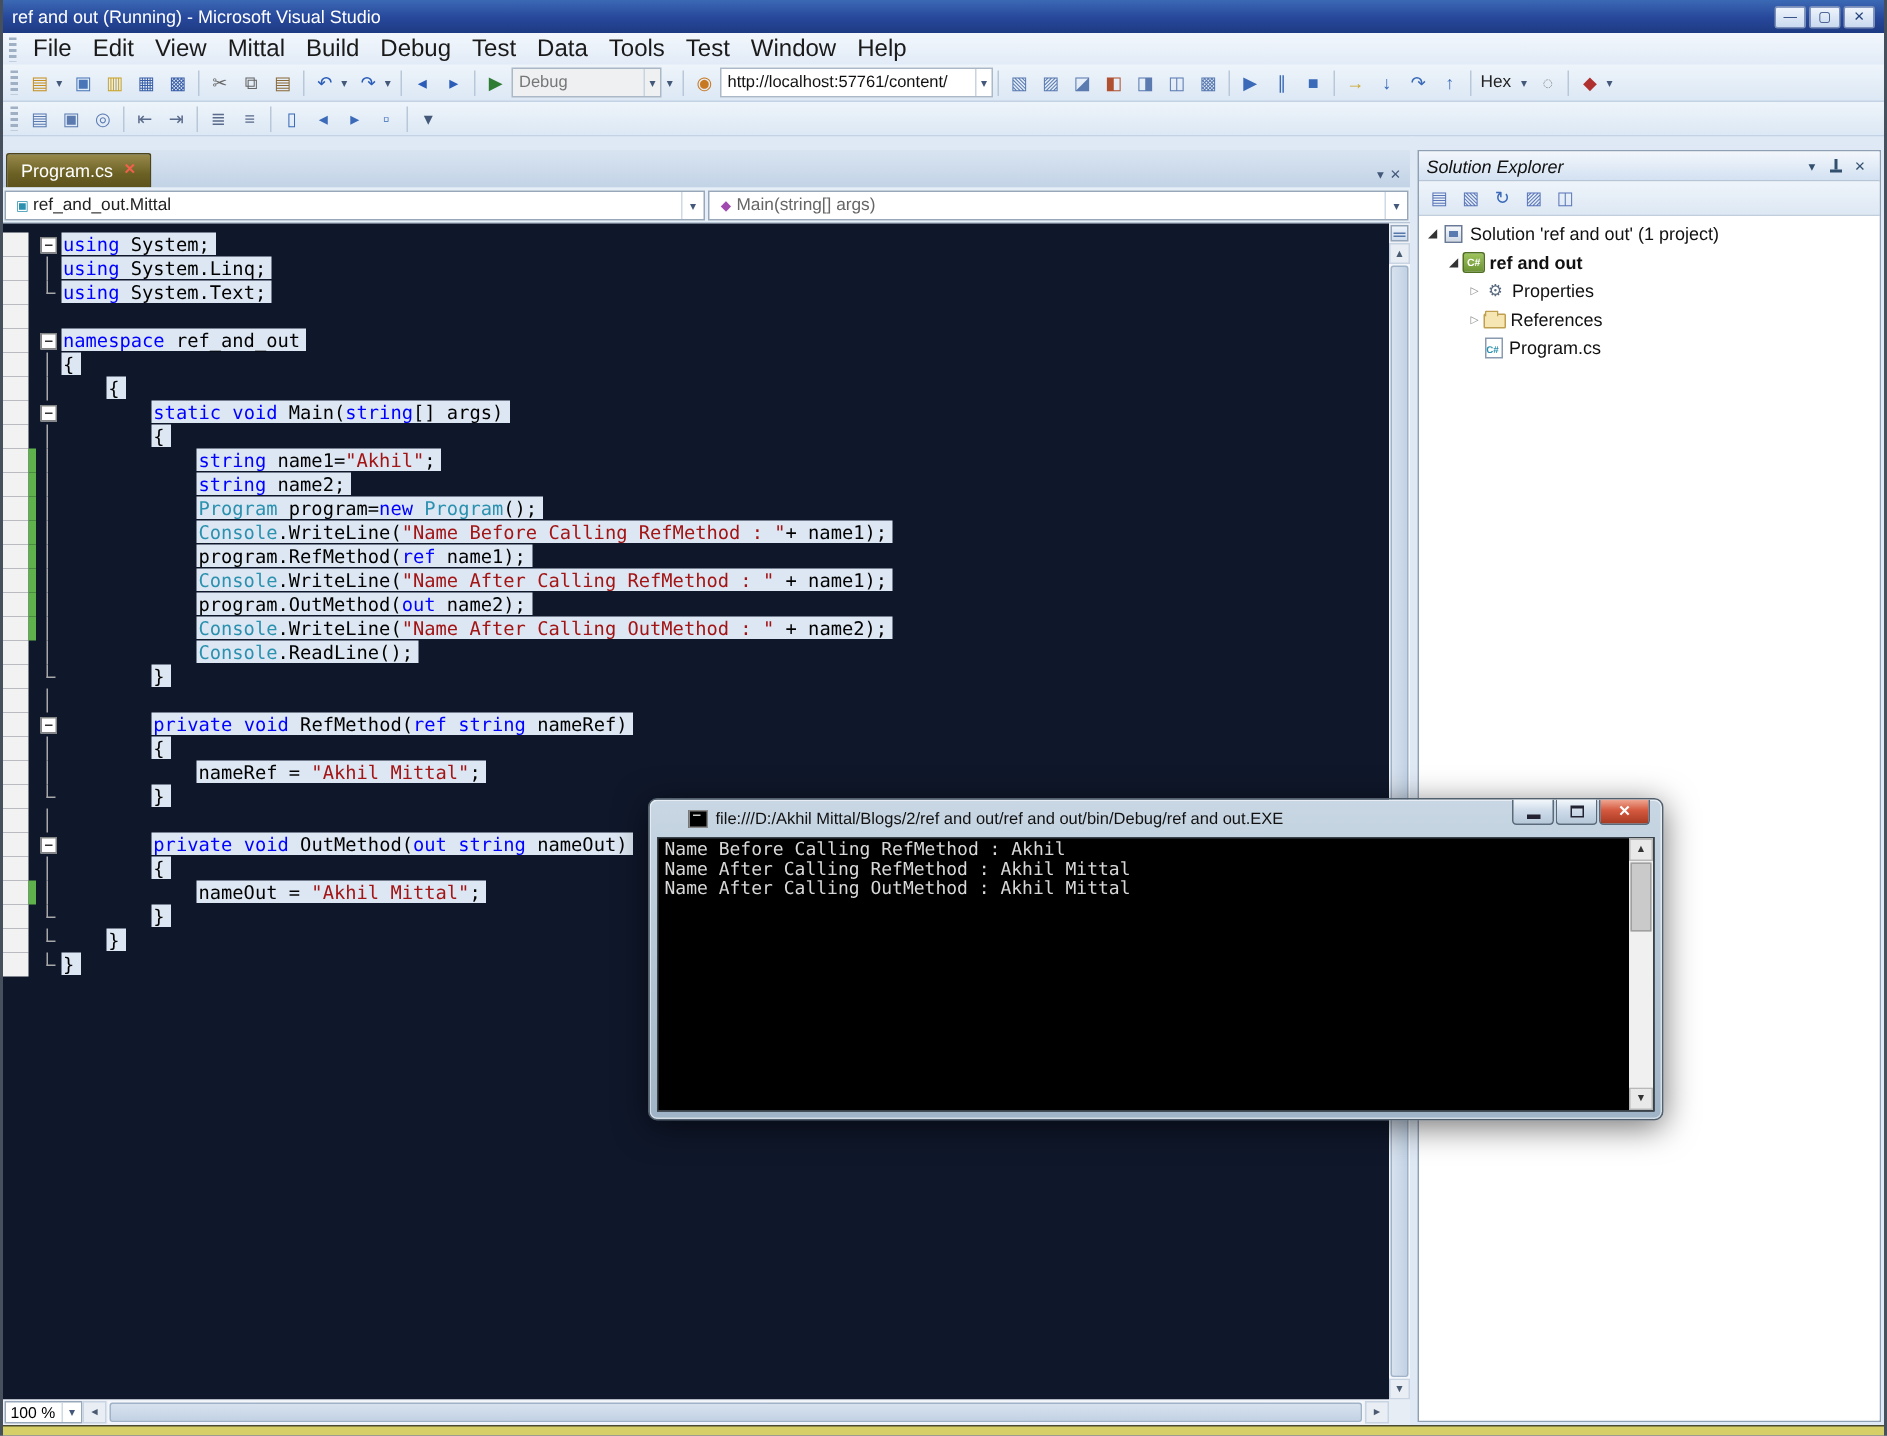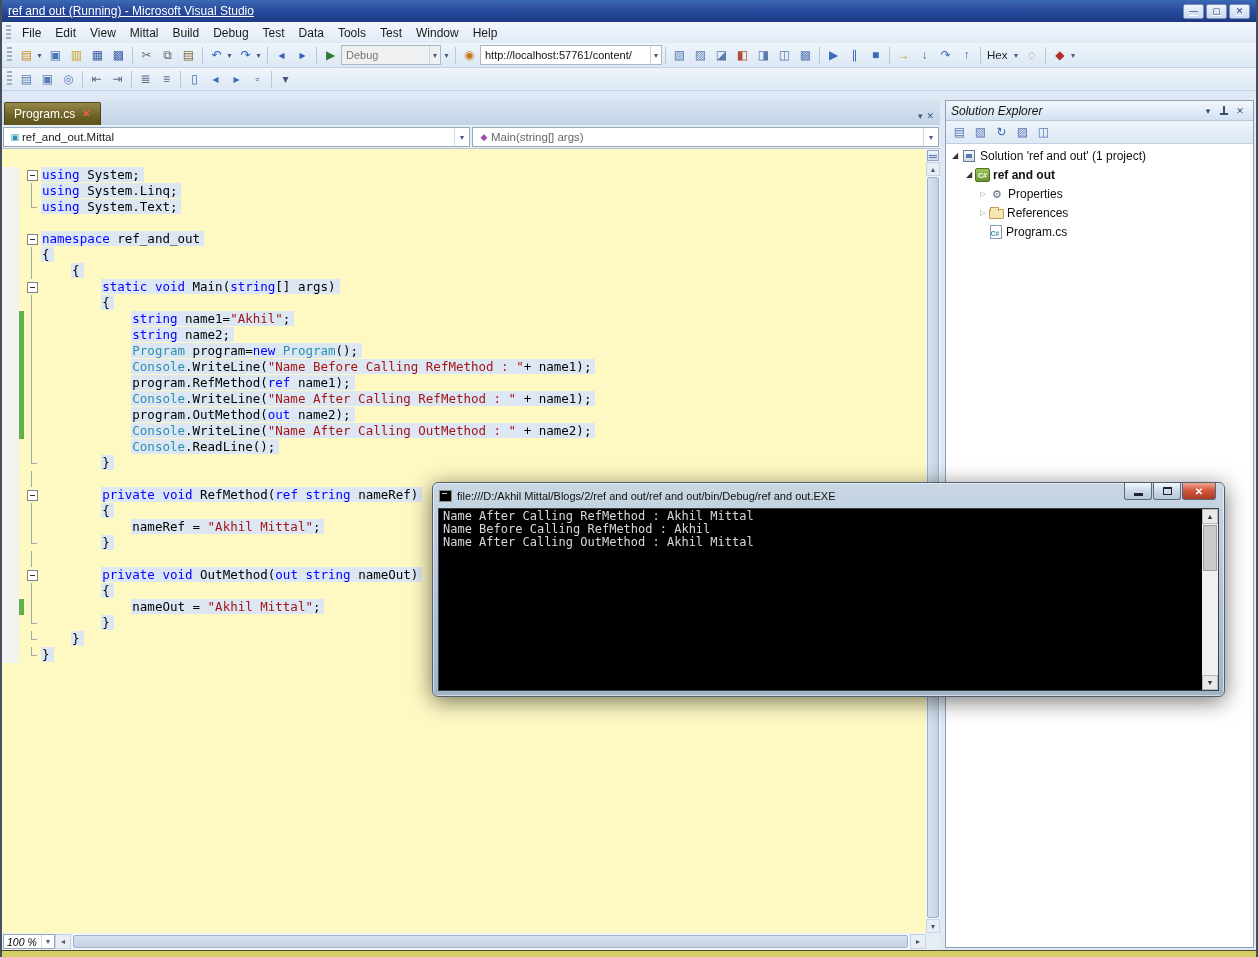--- a/index.html
+++ b/index.html
@@ -4,31 +4,31 @@
 <style>
   * { box-sizing: border-box; margin: 0; padding: 0; }
   body { background:#555; font-family:"Liberation Sans", sans-serif; }
 
   .vs-window { position:relative; width:1258px; height:957px; overflow:hidden;
     background:#dfe9f5; border-left:2px solid #46505c; border-right:2px solid #46505c; }
 
   
   .titlebar { position:absolute; top:0; left:0; right:0; height:22px;
     background:linear-gradient(180deg,#3b69b4 0%, #27479a 55%, #1d3a82 100%);
-    display:flex; align-items:center; color:#fff; font-size:12px; padding:0 6px;text-decoration:underline; }
+    display:flex; align-items:center; color:#fff; font-size:12px; padding:0 6px; }
   .titlebar-text { flex:1; white-space:nowrap; overflow:hidden; }
   .win-buttons { display:flex; gap:2px; }
   .win-btn { width:21px; height:15px; border:1px solid #7a8eb8; border-radius:2px;
     background:linear-gradient(#eef4fc,#c9d9ef); color:#24407a; font-size:9px;
     display:flex; align-items:center; justify-content:center; line-height:1; }
 
   
   .menubar { position:absolute; top:22px; left:0; right:0; height:21px;
     background:linear-gradient(#f3f7fc,#e1ebf7); display:flex; align-items:center; padding:0 2px; }
-  .menu-item { padding:0 7px; font-size:12px; color:#1a1a1a; height:19px; display:flex; align-items:center; }
+  .menu-item { padding:0 7px; font-size:16px; color:#1a1a1a; height:19px; display:flex; align-items:center; }
   .tb-grip { width:5px; height:16px; margin:0 4px 0 2px;
     background:repeating-linear-gradient(180deg,#9fb0c4 0 2px, transparent 2px 4px); }
   .toolbar { position:absolute; left:0; right:0; display:flex; align-items:center; padding:0 3px;
     background:linear-gradient(#eef4fa,#dce8f5); border-bottom:1px solid #c3d2e4; }
   #toolbar1 { top:43px; height:25px; }
   #toolbar2 { top:68px; height:23px; }
   .tb-ic { width:21px; height:20px; display:flex; align-items:center; justify-content:center;
     font-size:12px; border-radius:2px; flex:none; }
   .tb-sep { width:1px; height:17px; background:#b9c8d9; margin:0 3px; flex:none; }
   .tb-dd { width:11px; height:20px; display:flex; align-items:center; justify-content:center;
@@ -64,21 +64,21 @@
   .nav-ico { width:14px; flex:none; text-align:center; font-size:9px; }
   .nav-ico.cls { color:#2b91af; }
   .nav-ico.mth { color:#a04ab0; }
   .nav-combo .txt { flex:1; white-space:nowrap; overflow:hidden; }
   .nav-combo.member .txt { color:#666; }
   .nav-dd { width:15px; height:18px; display:flex; align-items:center; justify-content:center;
     color:#44597a; font-size:8px; border-left:1px solid #d0dae4; }
 
   
   .code-area { position:absolute; top:58px; left:0; right:14px; bottom:17px;
-    background:#fef9c3; overflow:hidden; padding-top:18px; }
+    background:#0f172a; overflow:hidden; padding-top:6px; }
   .cline { display:flex; height:16px; }
   .m-bp { width:17px; background:#f2f2f2; flex:none; }
   .m-chg { width:5px; flex:none; }
   .m-chg.chg { background:#5fb14c; }
   .m-fold { width:17px; flex:none; position:relative; }
   .g-m::before { content:""; position:absolute; left:3px; top:3px; width:9px; height:9px;
     border:1px solid #848484; background:#fff; }
   .g-m::after { content:""; position:absolute; left:6px; top:8px; width:5px; height:1px; background:#333; }
   .g-v::before { content:""; position:absolute; left:7px; top:0; bottom:0; width:1px; background:#a8a8a8; }
   .g-e::before { content:""; position:absolute; left:7px; top:0; height:9px; width:1px; background:#a8a8a8; }
@@ -96,21 +96,21 @@
   .vs-split i { display:block; width:8px; height:1px; background:#5577aa; box-shadow:0 2px 0 #5577aa; }
   .sb-btn { height:14px; background:#e9eef5; border:1px solid #c8d4e2; color:#4a5a70; font-size:7px;
     display:flex; align-items:center; justify-content:center; flex:none; }
   .sb-track { flex:1; position:relative; background:#f3f6fa; }
   .sb-thumb { position:absolute; left:1px; right:1px; top:1px; bottom:1px;
     background:linear-gradient(90deg,#d8e2ee,#c2d2e4); border:1px solid #9fb2c8; border-radius:2px; }
   .hscroll { position:absolute; left:0; right:14px; bottom:0; height:17px; background:#eef2f7;
     display:flex; align-items:center; }
   .zoom-combo { width:52px; height:15px; margin-left:1px; background:#fff; border:1px solid #98a8ba;
     font-size:10.5px; display:flex; align-items:center; }
-  .zoom-combo .txt { flex:1; padding-left:3px;font-style:italic; }
+  .zoom-combo .txt { flex:1; padding-left:3px; }
   .zoom-combo .nav-dd { height:13px; width:13px; }
   .hs-track { flex:1; position:relative; height:15px; margin:0 1px; background:#f3f6fa; }
   .hs-thumb { position:absolute; top:1px; bottom:1px; left:1px; right:1px;
     background:linear-gradient(#d8e2ee,#c2d2e4); border:1px solid #9fb2c8; border-radius:2px; }
   .sb-btn.h { width:16px; height:15px; flex:none; }
   .sb-corner { position:absolute; right:0; bottom:0; width:14px; height:17px; background:#e7edf4; }
 
   
   .se-pane { width:313px; flex:none; position:relative; }
   .se-inner { position:absolute; top:9px; left:2px; right:2px; bottom:2px;
@@ -142,23 +142,23 @@
   .ti-properties { color:#5a6a7e; font-size:11px; line-height:14px; text-align:center; }
   .ti-references { width:15px; height:10px; margin-top:3px; background:#f5e6b4; border:1px solid #c0a050;
     border-radius:1px; }
   .ti-references::before { content:""; position:absolute; top:-3px; left:0px; width:7px; height:3px;
     background:#f5e6b4; border:1px solid #c0a050; border-bottom:none; border-radius:1px 1px 0 0; }
   .ti-csfile { width:12px; height:14px; margin:0 4px 0 1px; background:#fff; border:1px solid #8a9ab0; }
   .ti-csfile::after { content:"C#"; position:absolute; left:-2px; right:0; top:4px; text-align:center;
     font-size:6.5px; font-weight:bold; color:#2b91af; }
 
   
-  .console-window { position:absolute; left:430px; top:482px; width:793px; height:215px; z-index:30;
+  .console-window { position:absolute; left:430px; top:532px; width:677px; height:215px; z-index:30;
     background:linear-gradient(#c9d7e4,#9fb4c6); border:1px solid #52606e; border-radius:6px;
-    box-shadow:0 4px 22px rgba(0,0,0,.55), inset 0 0 0 1px rgba(255,255,255,.55); }
+    box-shadow:0 4px 22px rgba(0,0,0,.55), inset 0 0 0 1px rgba(255,255,255,.55);padding-left:20px; }
   .cw-title { position:relative; height:25px; display:flex; align-items:center; padding:0 6px; }
   .cw-icon { width:13px; height:12px; background:#000; border:1px solid #888; margin-right:5px; flex:none; position:relative; }
   .cw-icon::after { content:""; position:absolute; left:2px; top:2px; width:5px; height:1px; background:#ccc; }
   .cw-text { font-size:11px; color:#111; white-space:nowrap; overflow:hidden; padding-right:100px; }
   .cw-buttons { position:absolute; top:0; right:8px; display:flex; gap:1px; }
   .cw-btn { width:28px; height:17px; border:1px solid #5a6a7a; border-top:none; border-radius:0 0 3px 3px;
     background:linear-gradient(#f4f8fc,#cfdcea 45%,#b6c8da); display:flex; align-items:center; justify-content:center; }
   .cw-btn .glyph-min { width:9px; height:3px; background:#223; margin-top:7px; }
   .cw-btn .glyph-max { width:9px; height:8px; border:1px solid #223; border-top-width:2px; }
   .cw-btn.close { width:34px; background:linear-gradient(#f0a894,#d4593f 45%,#a83a22); color:#fff;
@@ -593,21 +593,21 @@
         <div class="cw-btn">
             <span class="glyph-min"></span>
           </div>
         <div class="cw-btn">
             <span class="glyph-max"></span>
           </div>
         <div class="cw-btn close">✕</div>
       </div>
     </div>
     <div class="cw-body">
-      <div class="cw-screen" id="console-lines"><div class="cw-line">Name After Calling RefMethod : Akhil Mittal</div><div class="cw-line">Name Before Calling RefMethod : Akhil</div><div class="cw-line">Name After Calling OutMethod : Akhil Mittal</div></div>
+      <div class="cw-screen" id="console-lines"><div class="cw-line">Name Before Calling RefMethod : Akhil</div><div class="cw-line">Name After Calling RefMethod : Akhil Mittal</div><div class="cw-line">Name After Calling OutMethod : Akhil Mittal</div></div>
       <div class="cw-scroll">
         <div class="cw-sb-btn">▲</div>
         <div class="cw-sb-track">
           <div class="cw-sb-thumb"></div>
         </div>
         <div class="cw-sb-btn">▼</div>
       </div>
     </div>
   </div>
 

